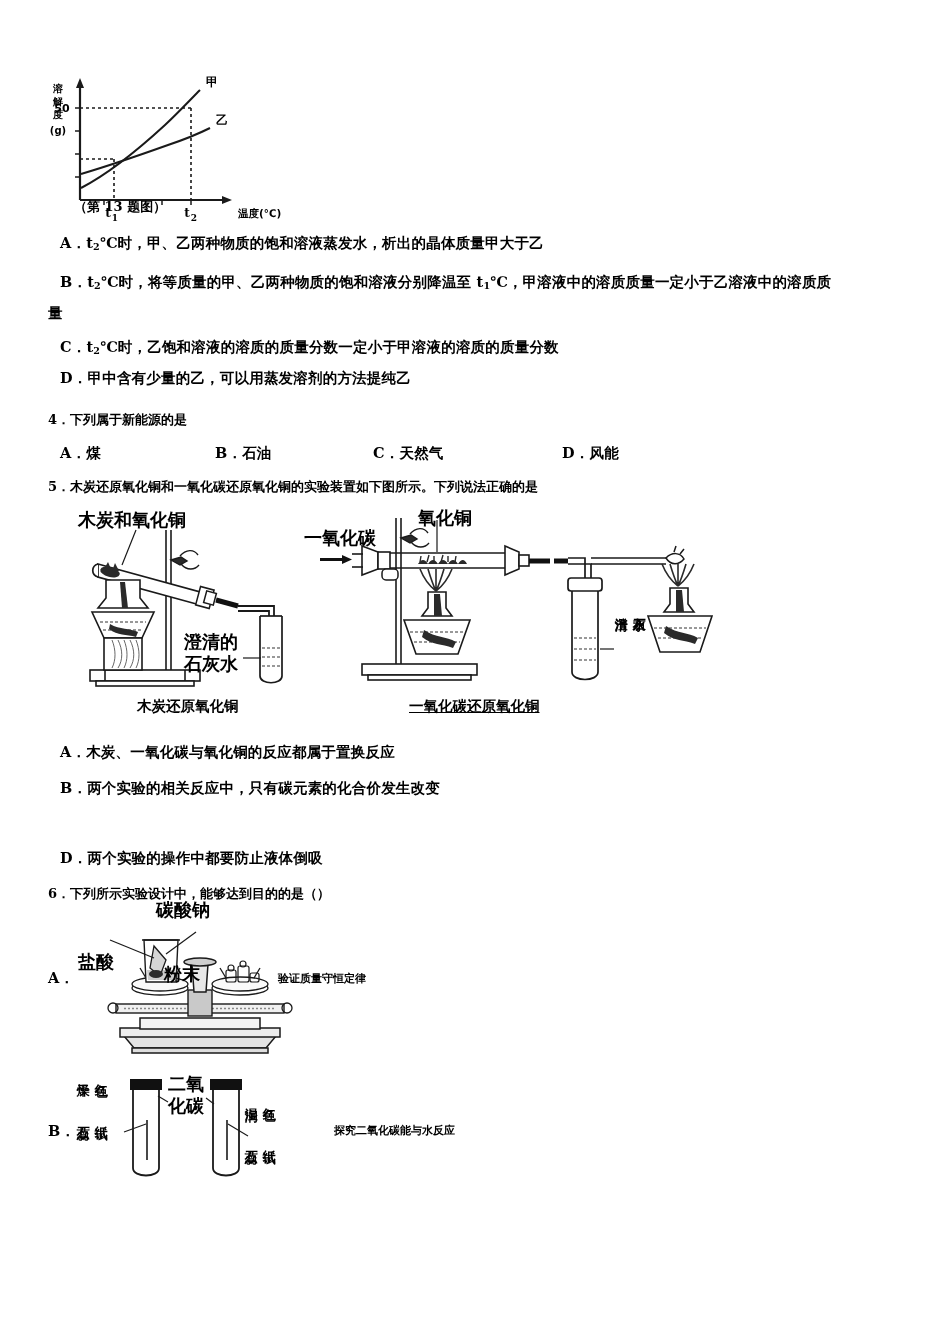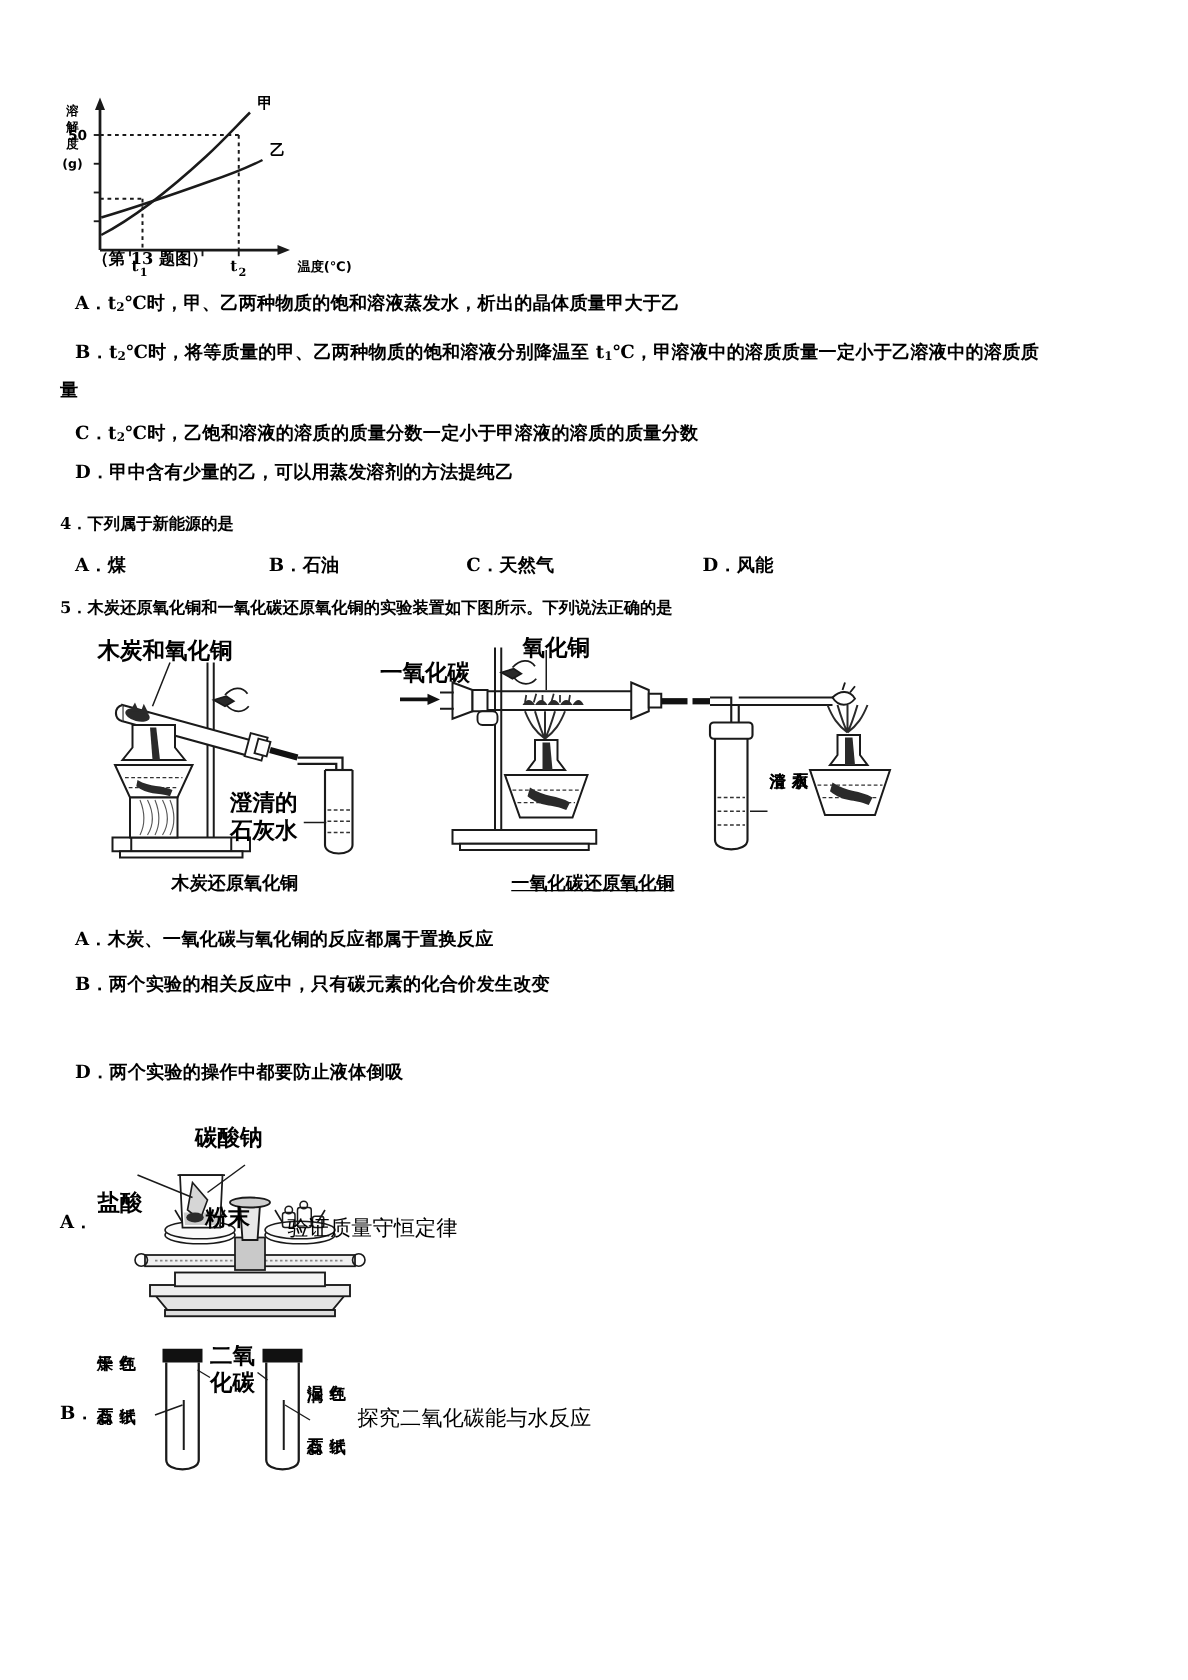--- a/index.html
+++ b/index.html
@@ -76,24 +76,25 @@
   .vert-label {
     writing-mode: vertical-rl;
     text-orientation: upright;
     font-size: 13px;
     font-weight: 700;
     line-height: 1.05;
     font-family: "DejaVu Sans", "Liberation Sans", sans-serif;
   }
   .purpose-text {
     position: absolute;
-    font-size: 17px;
-    font-weight: 400;
+    font-size: 11px;
+    font-weight: 700;
     white-space: nowrap;
     font-family: "DejaVu Sans", "Liberation Sans", sans-serif;
+    margin-left: 48px;
   }
   svg { display: block; overflow: visible; }
   .ln { stroke: #1a1a1a; fill: none; }
 </style>
 </head>
 <body>
 
 <div class="page">
 
   <div id="chart-wrap">
@@ -418,20 +419,21 @@
   <div class="qline" style="left:60px; top:742px;">
     <span class="opt-letter">A．</span><span>木炭、一氧化碳与氧化铜的反应都属于置换反应</span>
   </div>
   <div class="qline" style="left:60px; top:778px;">
     <span class="opt-letter">B．</span><span>两个实验的相关反应中，只有碳元素的化合价发生改变</span>
   </div>
   <div class="qline" style="left:60px; top:848px;">
     <span class="opt-letter">D．</span><span>两个实验的操作中都要防止液体倒吸</span>
   </div>
 
+  <div class="qstem" style="left:48px; top:884px;">6．下列所示实验设计中，能够达到目的的是（）</div>
 
   <div class="qline" style="left:48px; top:968px;">A．</div>
 
   <div class="fig" style="left:80px; top:916px; width:240px; height:140px;">
     <svg width="240" height="140" viewBox="0 0 240 140">
 
       <g class="ln" stroke-width="1.5">
         <path d="M 44 120 L 196 120 L 186 132 L 54 132 z" fill="#e4e4e4"></path>
         <rect x="40" y="112" width="160" height="9" fill="#ededed"></rect>
         <rect x="52" y="132" width="136" height="5" fill="#dedede"></rect>

